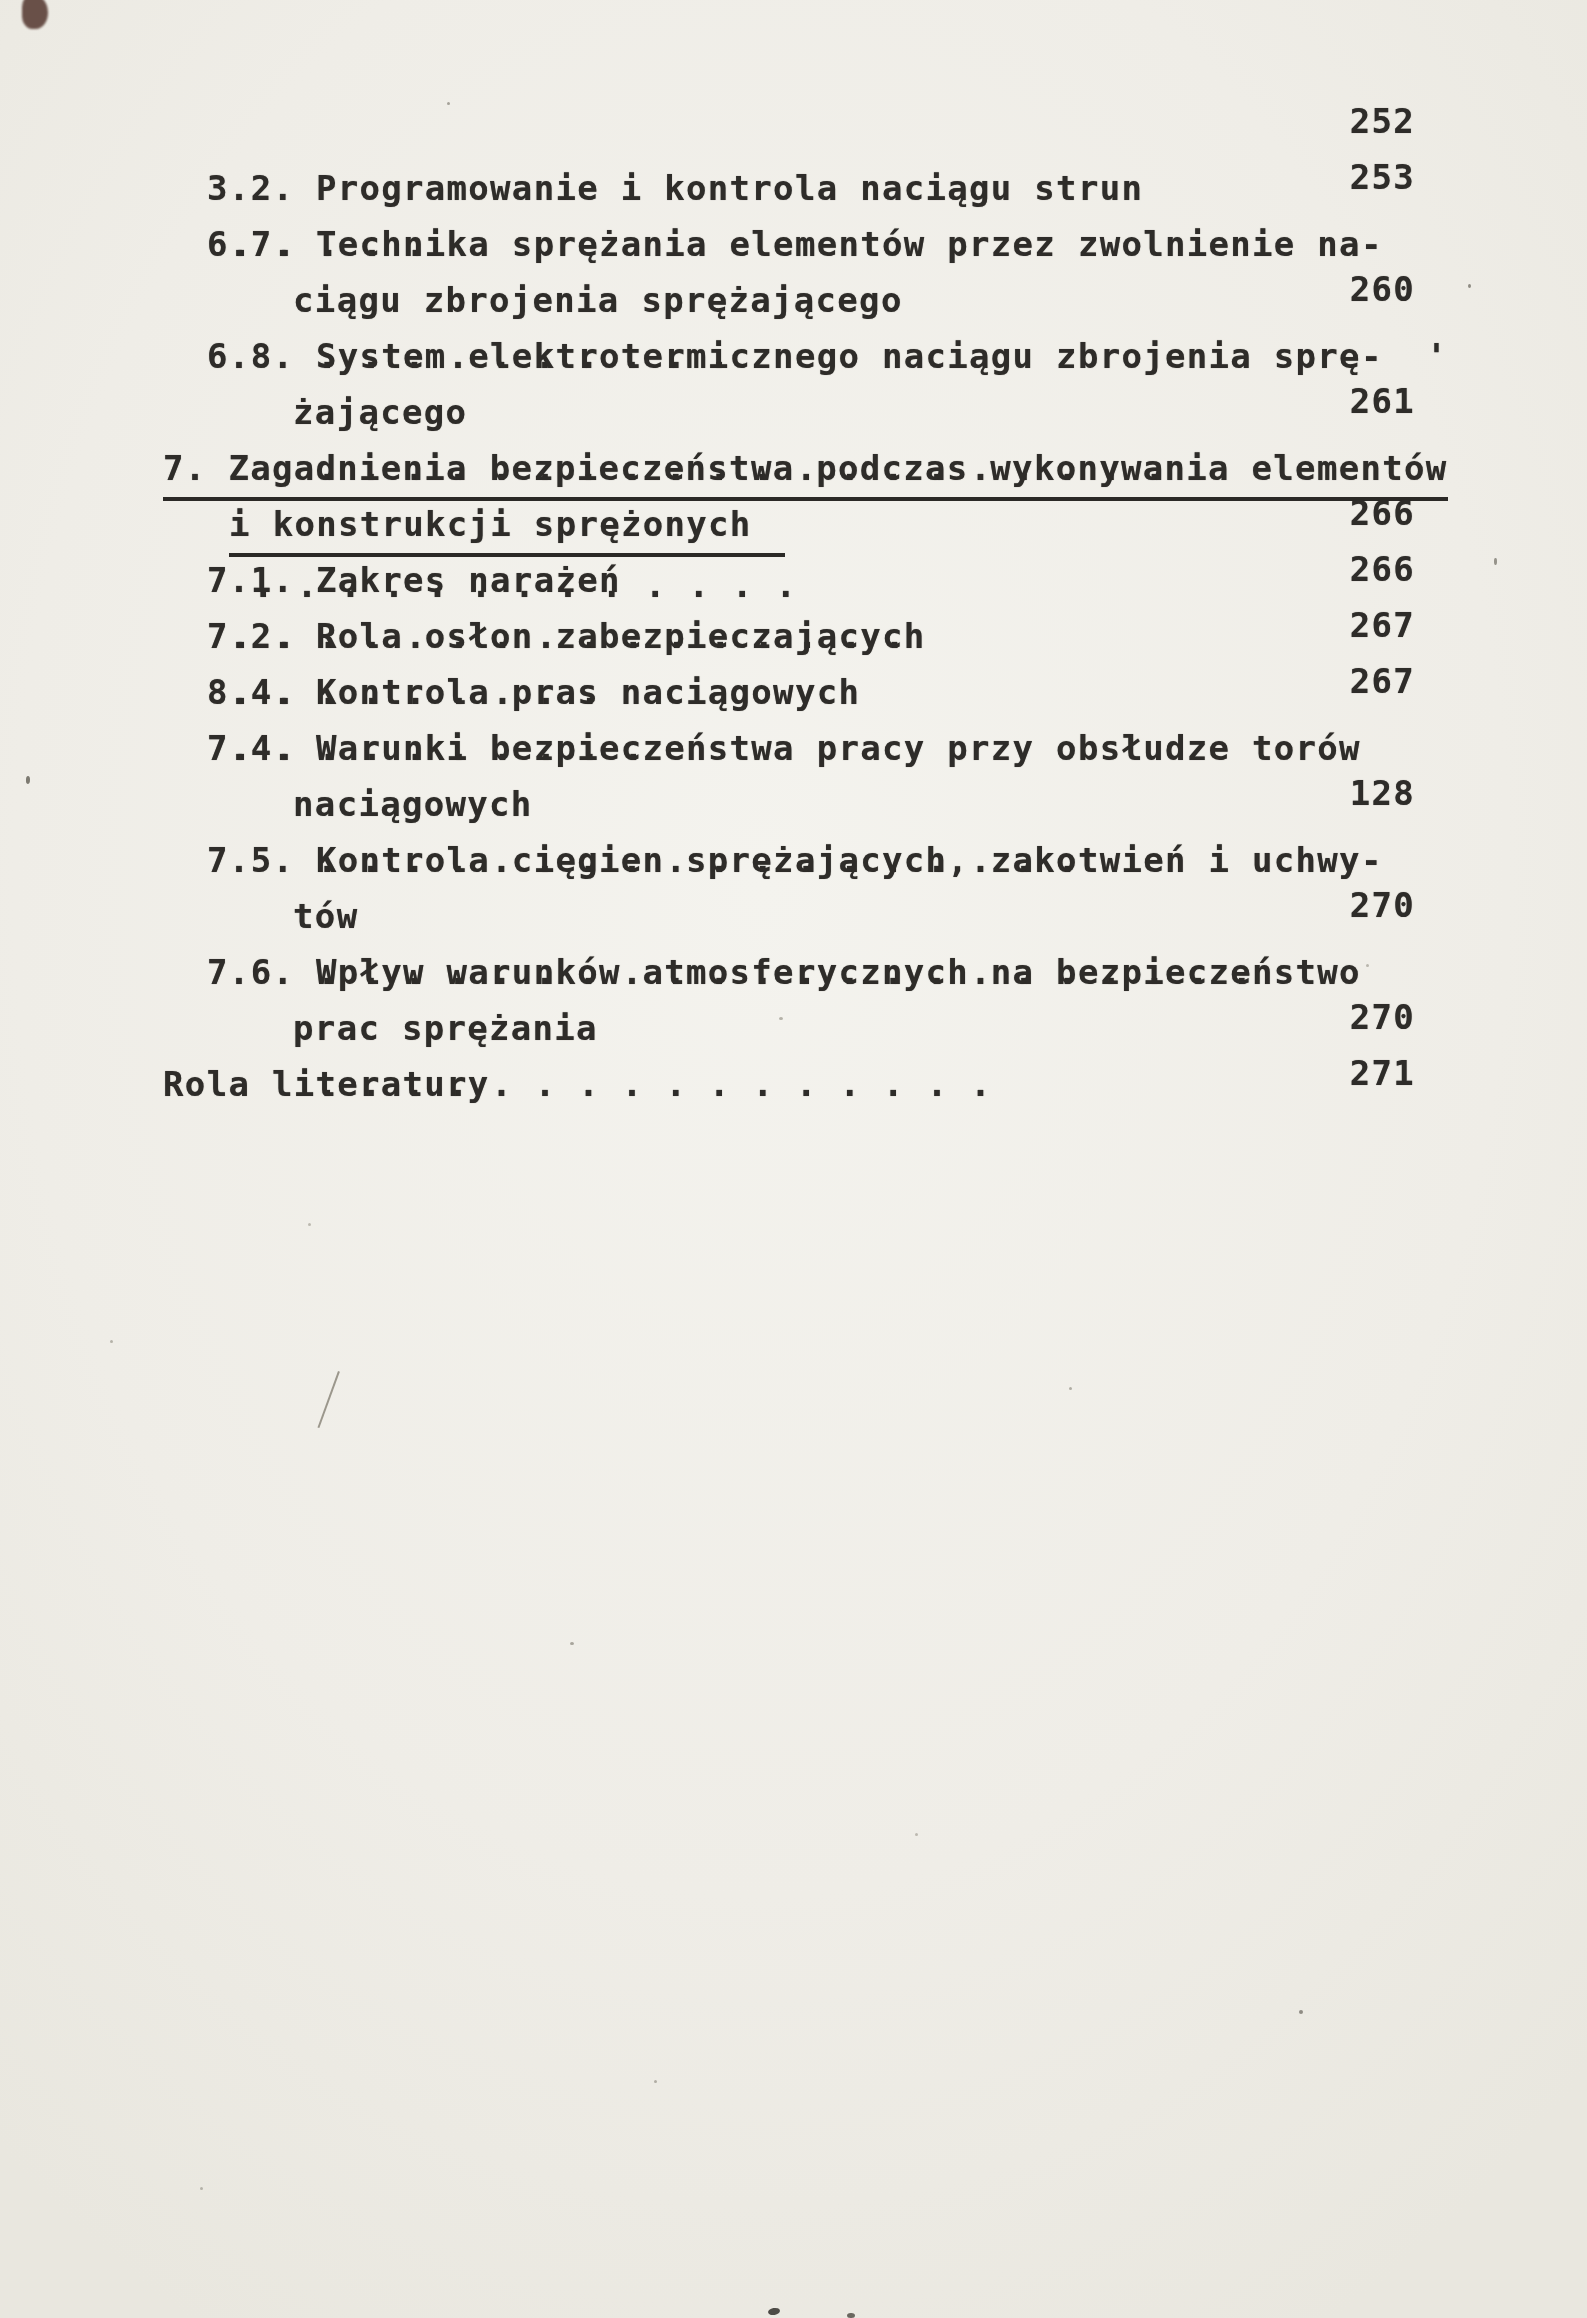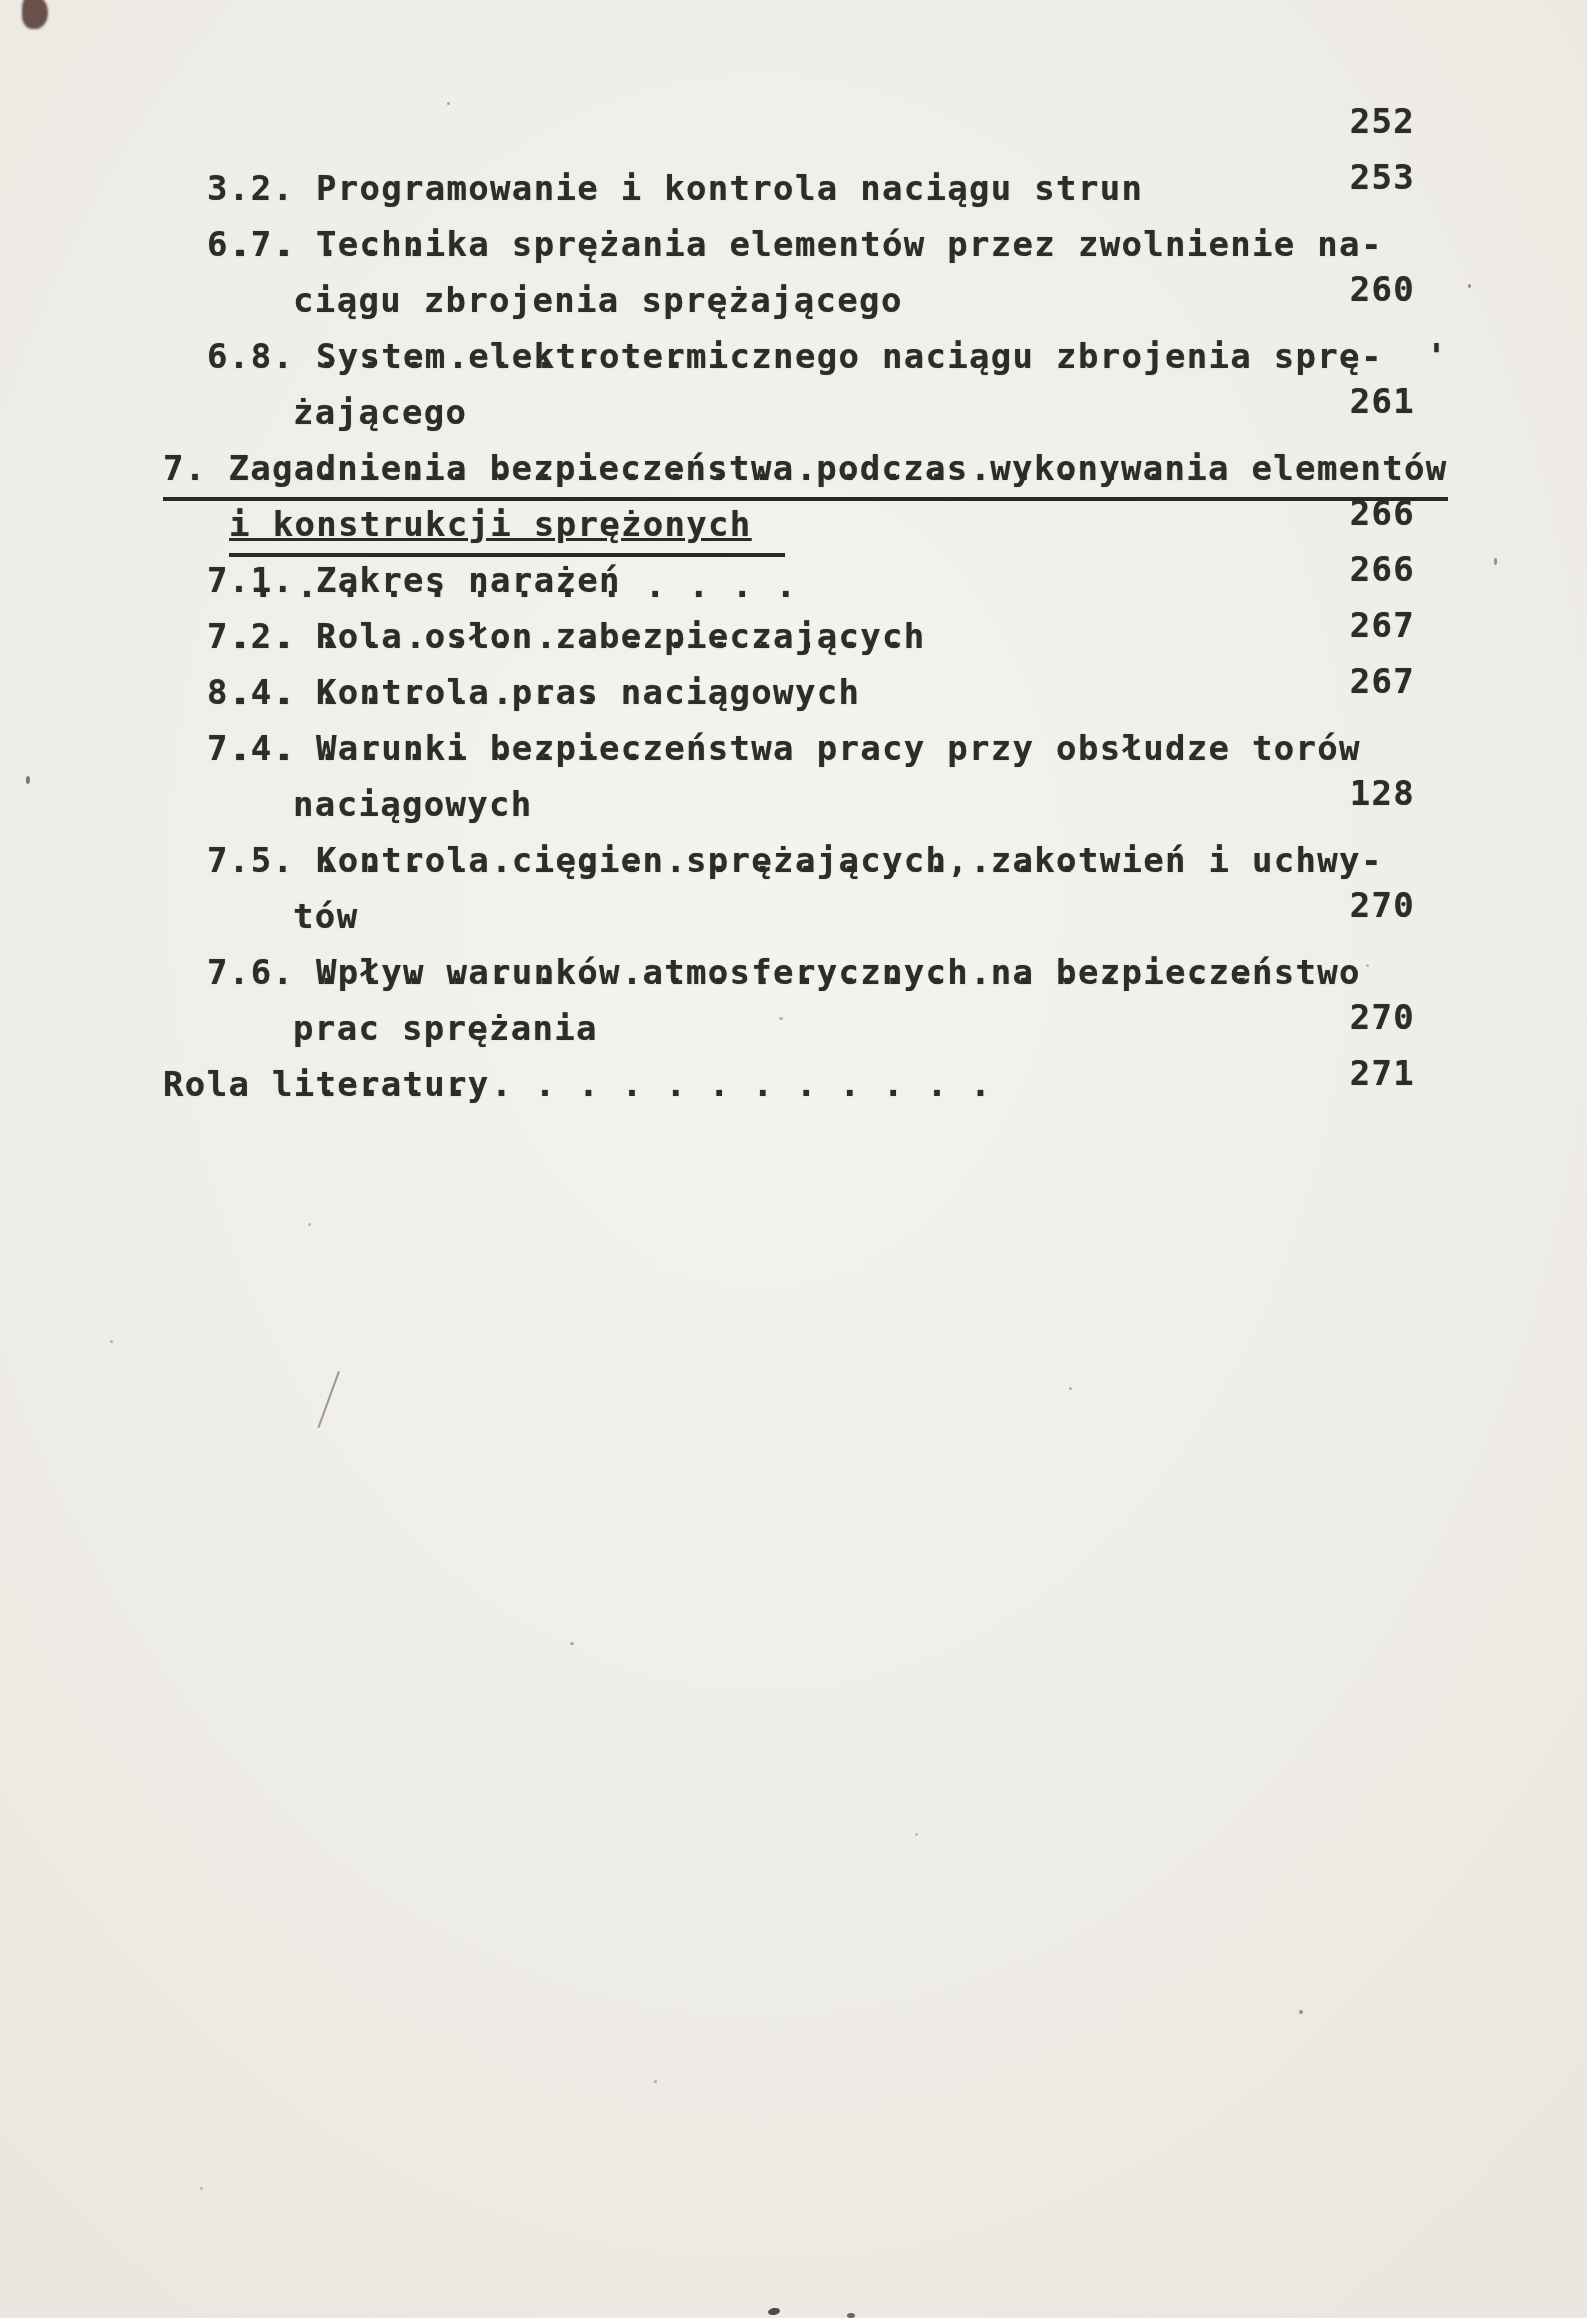--- a/index.html
+++ b/index.html
@@ -44,21 +44,21 @@
   .ind-subsub   { padding-left: 181px; }
   .ind-cont     { padding-left: 206px; }
   .ind-cont-ch  { padding-left: 142px; }
   .ul {
     display: inline-block;
     border-bottom: 4.3px solid #2b2926;
     padding-bottom: 6px;
     line-height: 45px;
     text-align: center;
   }
-  .ul-overhang { padding-right: 33px; text-decoration: underline; }
+  .ul-overhang { padding-right: 33px; }
   
   .speck {
     position: absolute;
     border-radius: 50%;
     pointer-events: none;
   }
   .stain {
     position: absolute;
     left: 22.4px; top: -5.2px;
     width: 26px; height: 34px;

